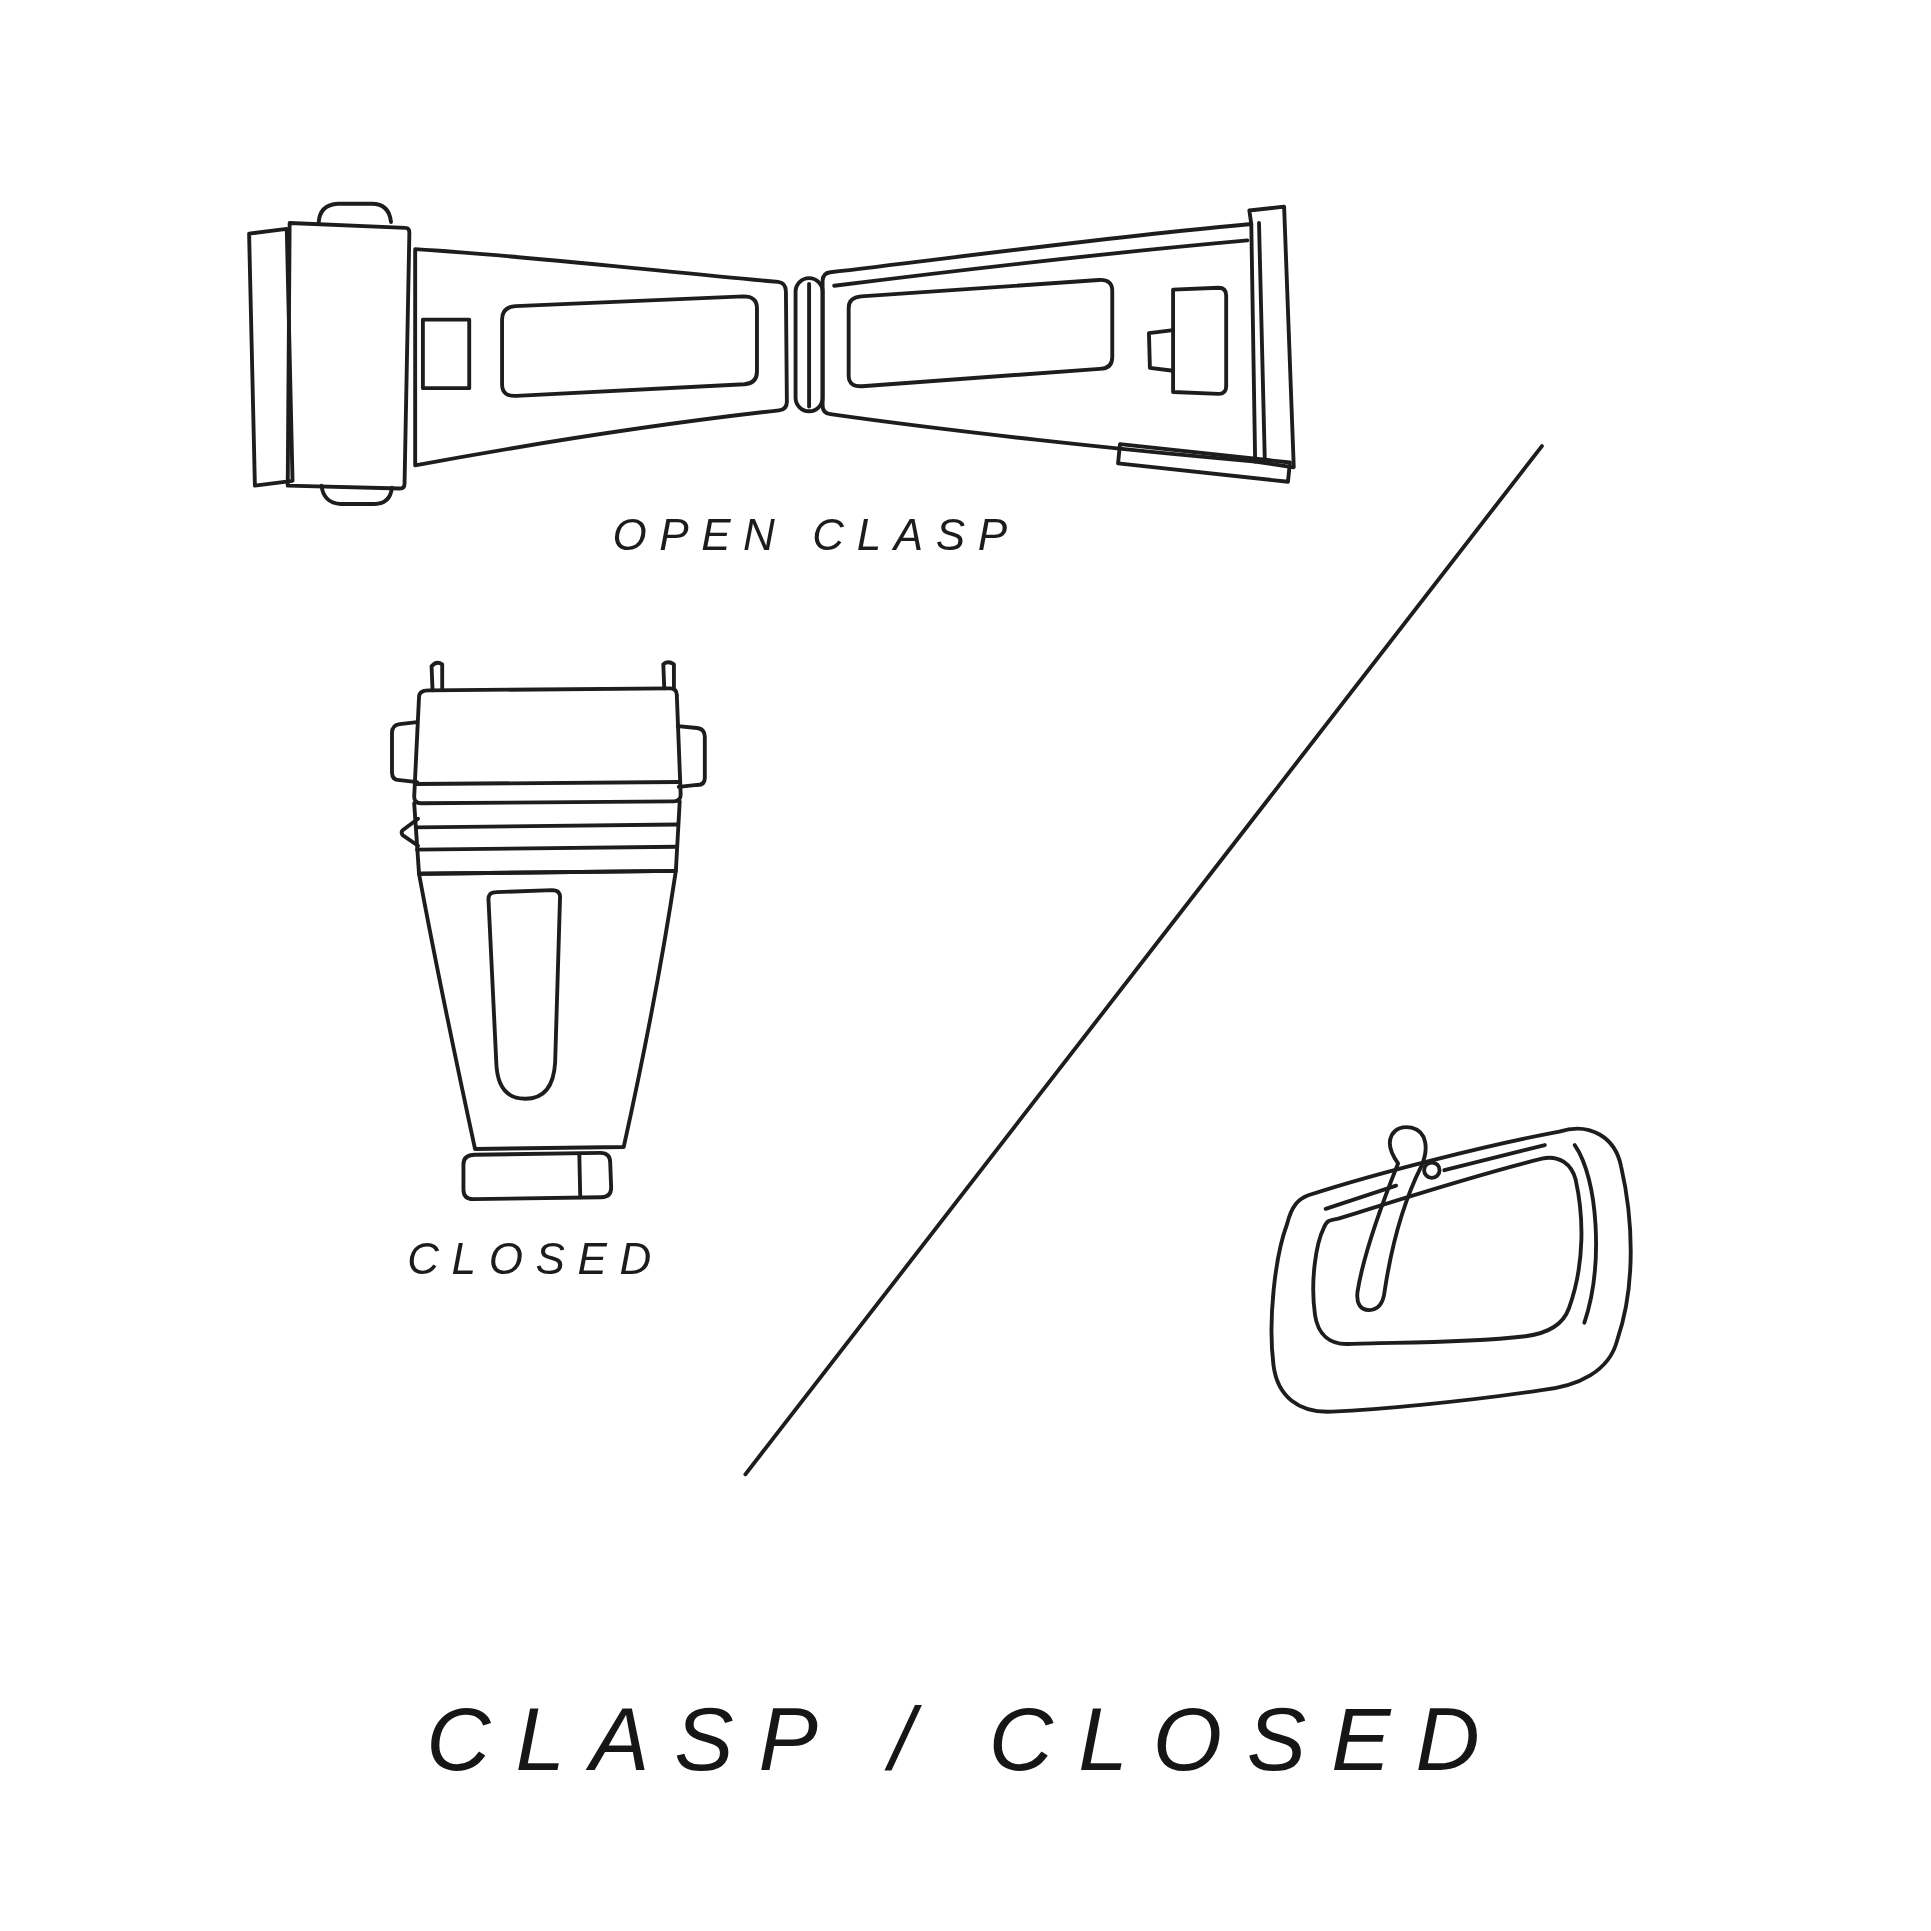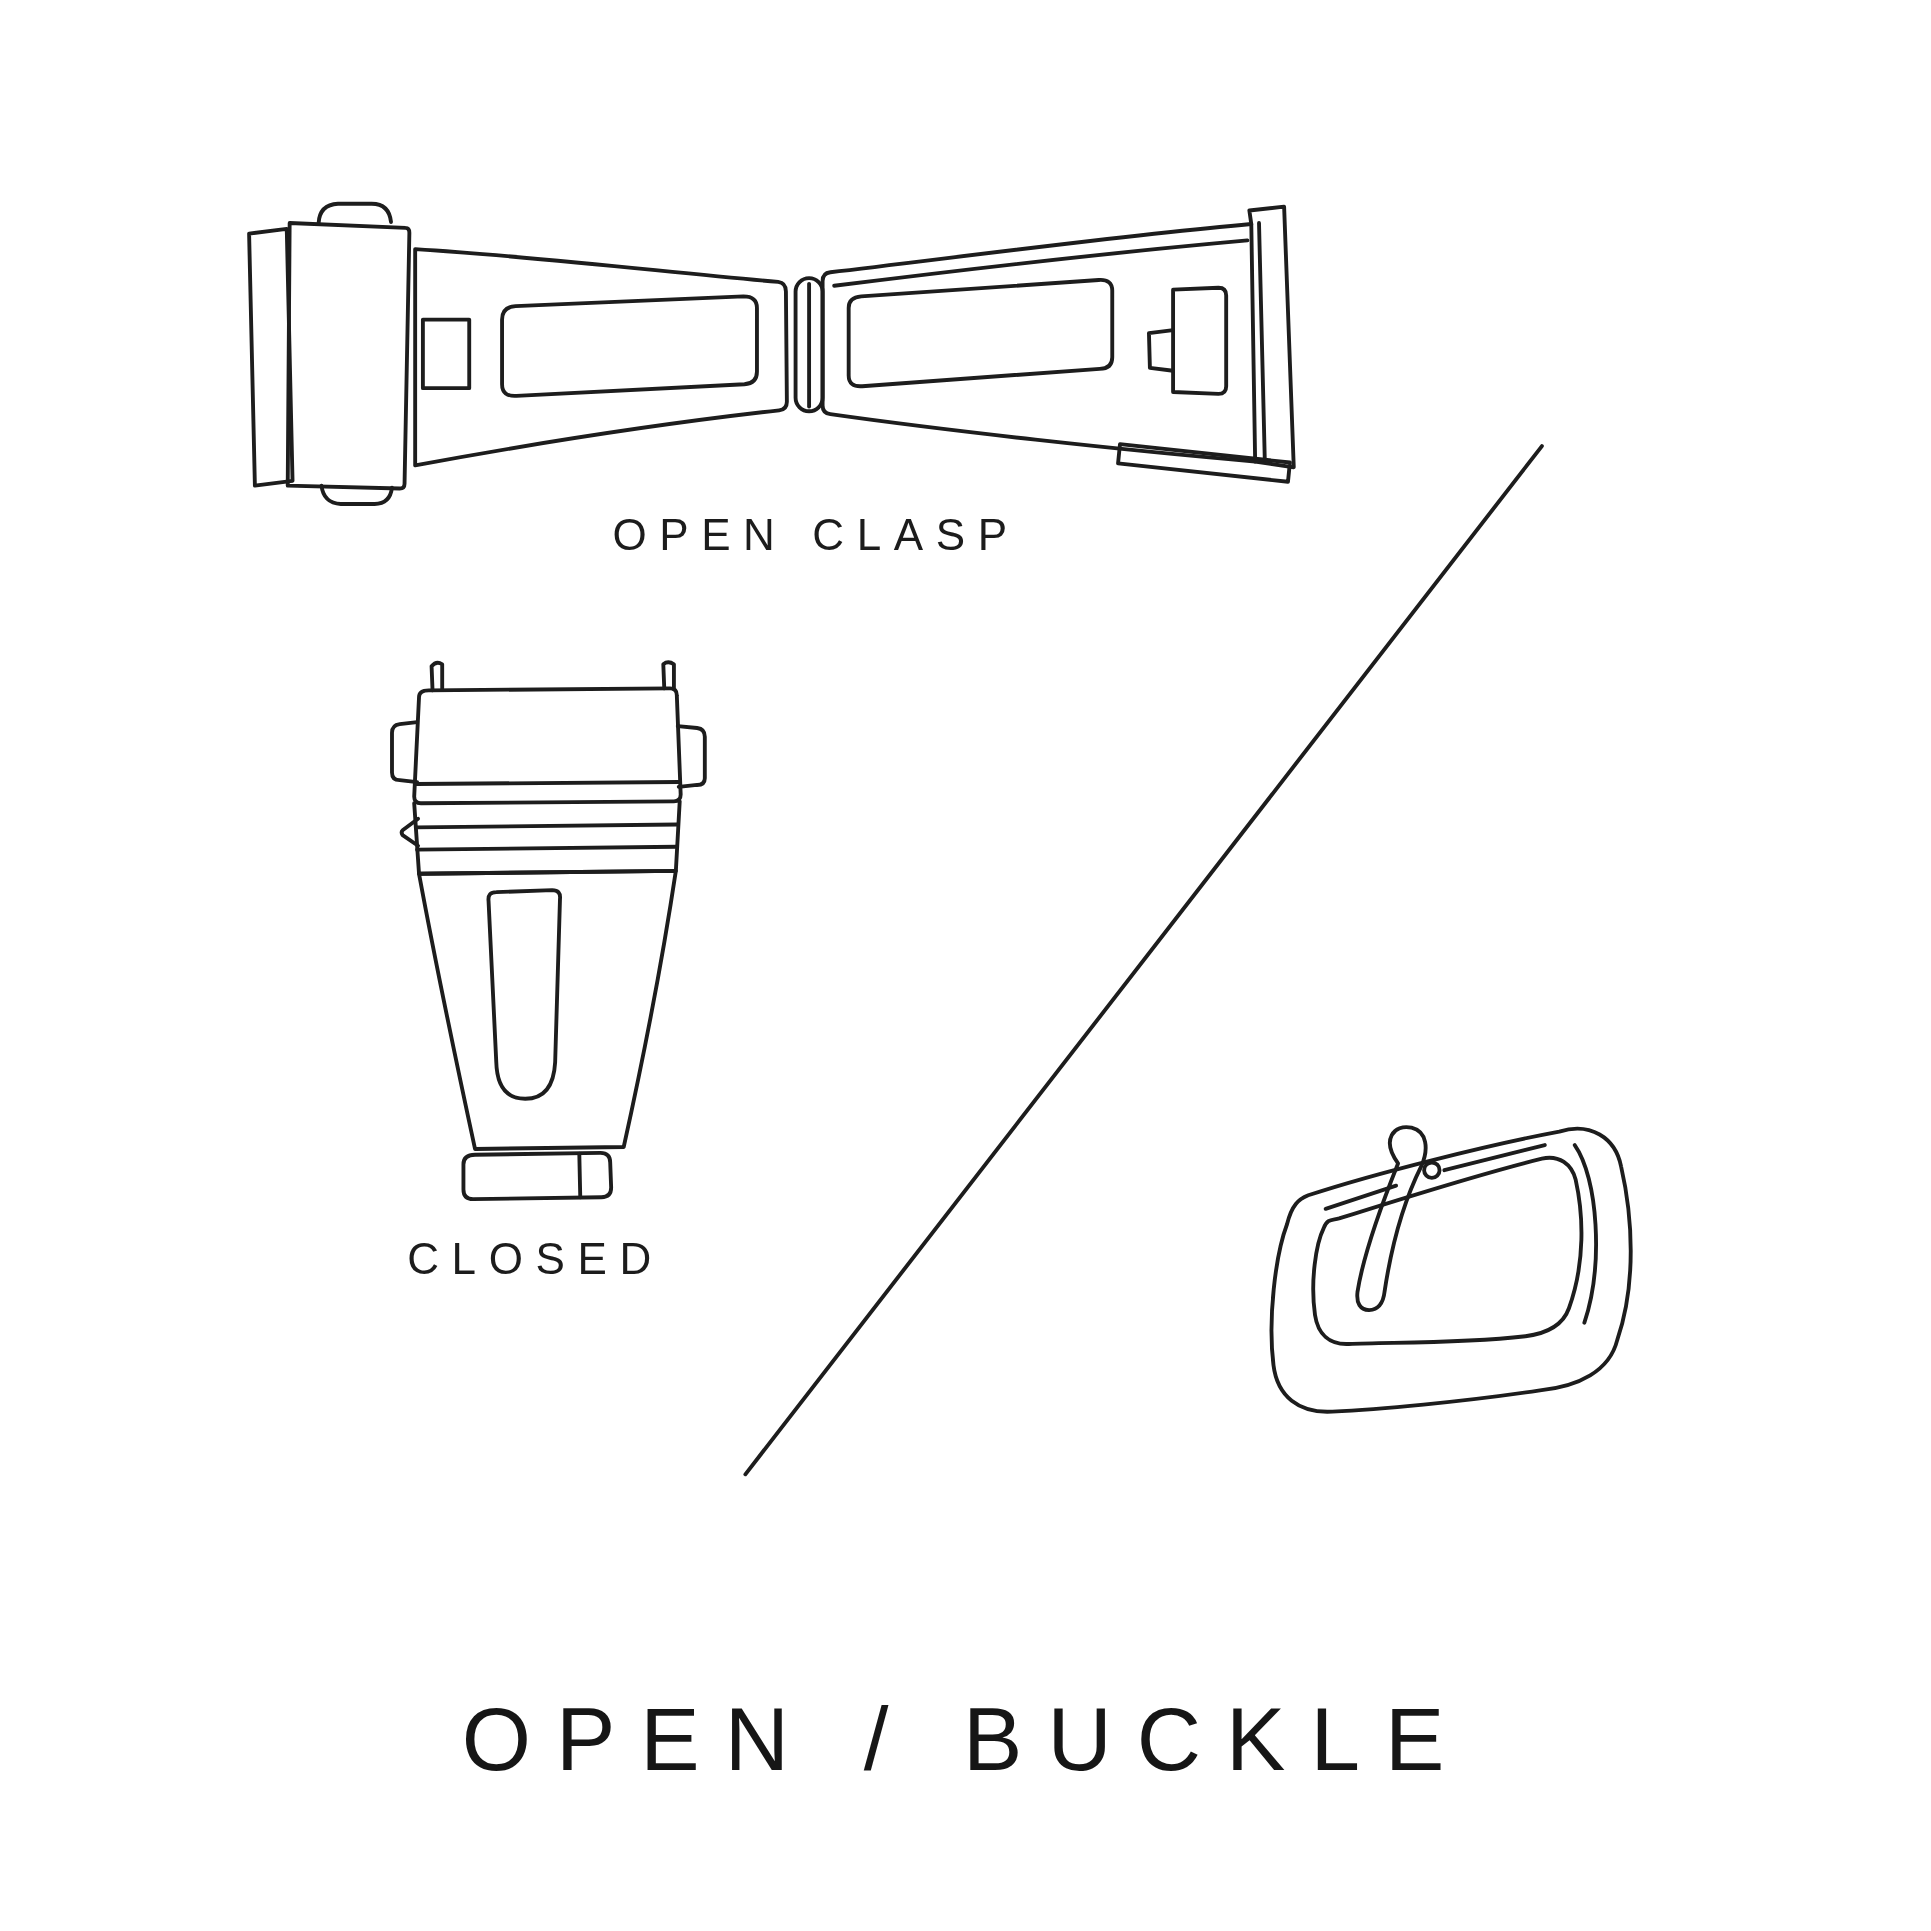--- a/index.html
+++ b/index.html
@@ -7,20 +7,21 @@
     padding: 0;
     background: #ffffff;
   }
   .page {
     position: relative;
     width: 1931px;
     height: 1931px;
     background: #ffffff;
     overflow: hidden;
     font-family: "Liberation Sans", sans-serif;
+    font-style: italic;
   }
   .artwork {
     position: absolute;
     left: 0;
     top: 0;
     width: 1931px;
     height: 1931px;
   }
   .artwork path,
   .artwork rect,
@@ -163,15 +164,15 @@
                C 1444,1164 1430,1180 1448,1205 Z"></path>
 
       <circle cx="1483" cy="1212" r="8"></circle>
     </g>
   </svg>
 
   <div class="caption open-clasp">OPEN CLASP</div>
 
   <div class="caption closed">CLOSED</div>
 
-  <div class="big-title">OPEN / BUCKLE</div>
+  <div class="big-title">CLASP / CLOSED</div>
 </div>
 
 
 </body></html>

